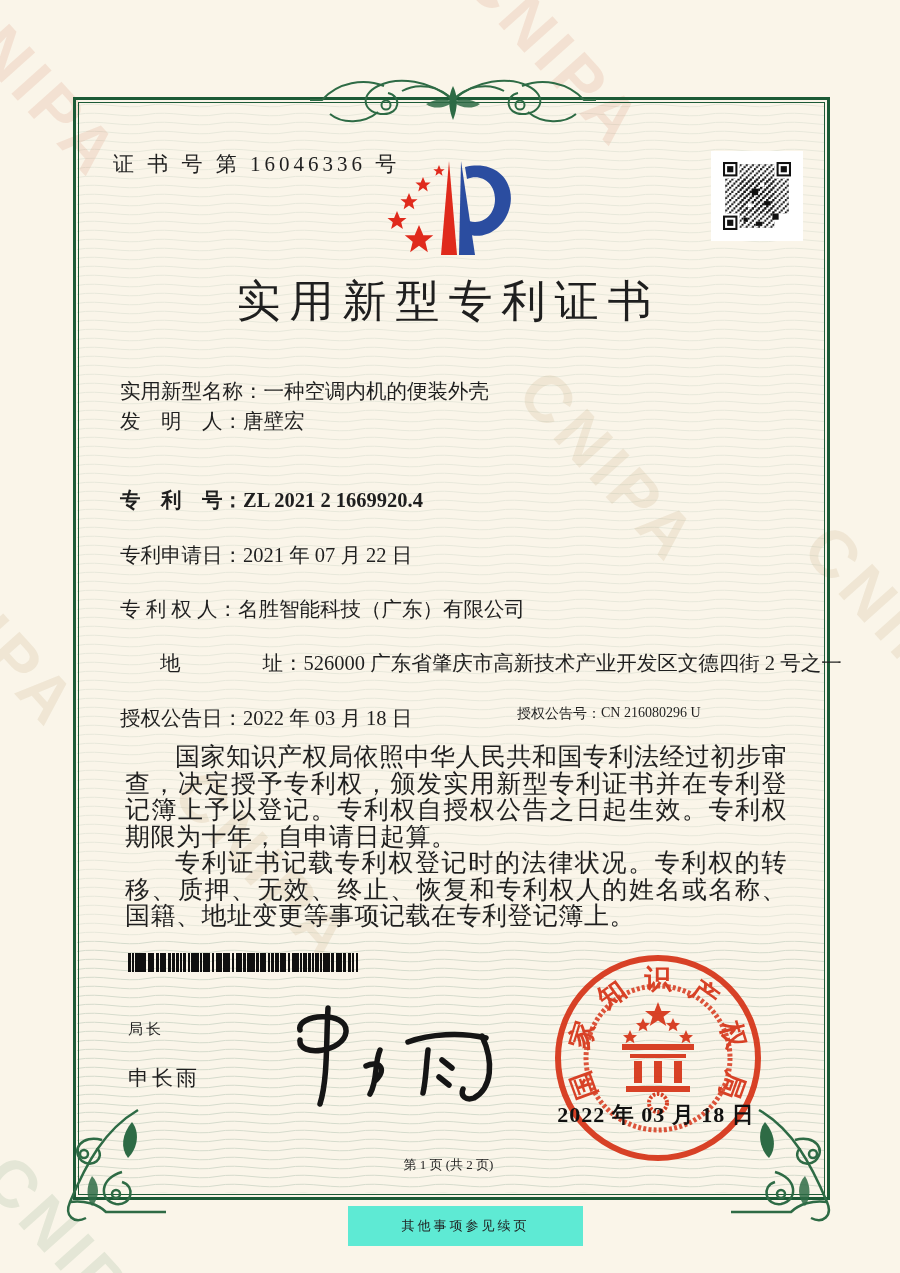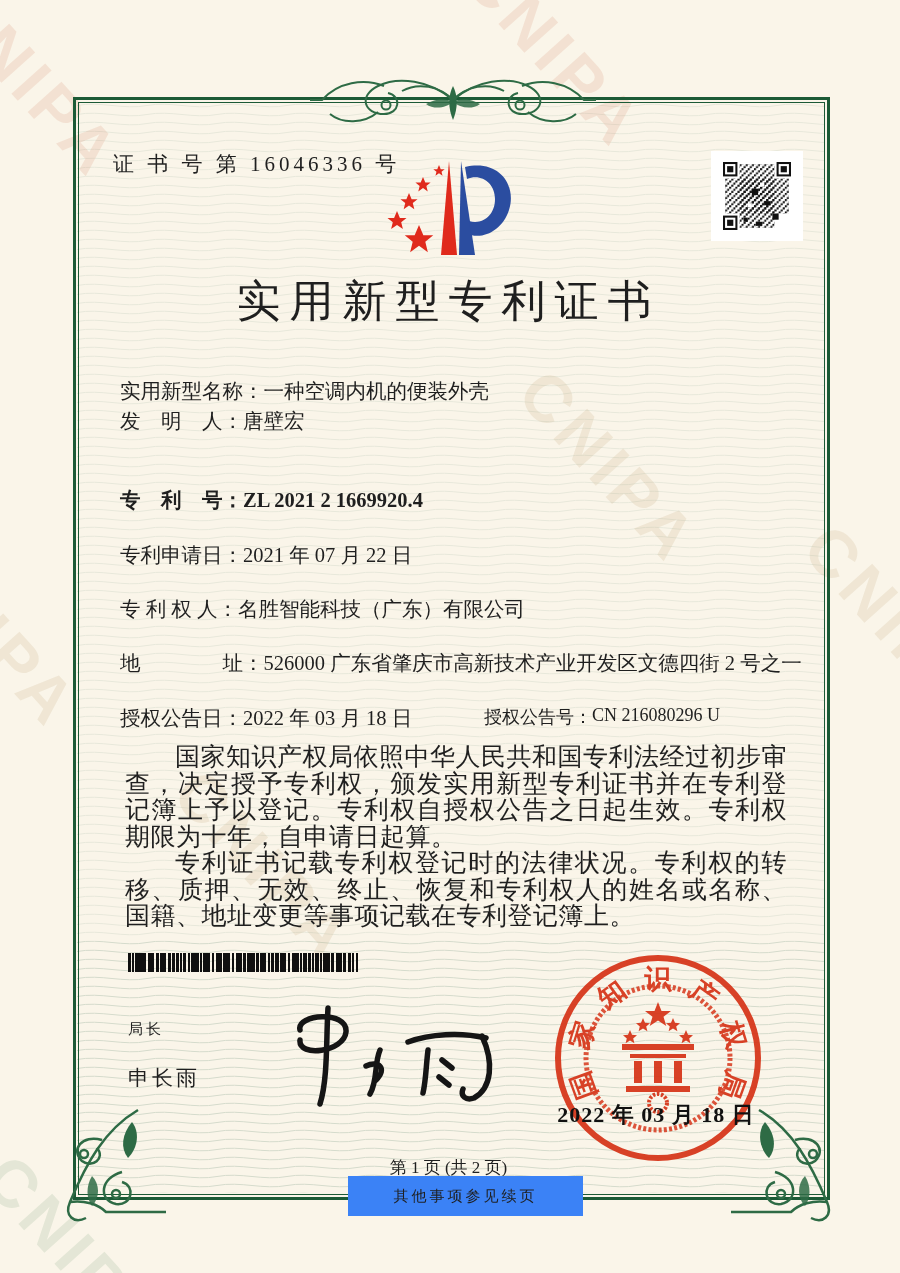--- a/index.html
+++ b/index.html
@@ -28,22 +28,22 @@
   #qr-box{position:absolute;left:711px;top:151px;width:92px;height:90px;background:#ffffff;z-index:4;}
   #qr{position:absolute;left:12px;top:11px;}
   #doc-title{position:absolute;left:73px;top:272px;width:751px;text-align:center;font-size:44px;
              font-weight:400;letter-spacing:9px;z-index:4;}
 
   
   .field-row{position:absolute;left:120px;font-size:20.5px;line-height:27px;z-index:4;white-space:nowrap;}
   .field-label{display:inline-block;}
   .field-value{display:inline-block;white-space:normal;vertical-align:top;max-width:540px;}
   #row-0{top:378px;} #row-1{top:408px;} #row-2{top:487px;font-weight:bold;} #row-3{top:542px;}
-  #row-4{top:596px;} #row-5{top:650px;} #row-6{top:705px;}
-  #grant-no{position:absolute;left:484px;top:705px;font-size:18px;z-index:4;white-space:nowrap;}
+  #row-4{top:596px;} #row-5{top:650px;margin-left:40px;} #row-6{top:705px;}
+  #grant-no{position:absolute;left:517px;top:705px;font-size:14px;z-index:4;white-space:nowrap;}
 
   
   #paragraphs{position:absolute;left:125px;top:744px;width:662px;z-index:4;
               font-size:25px;line-height:26.5px;text-align:justify;letter-spacing:0.5px;}
   #paragraphs p{margin:0;text-indent:2em;}
 
   
   #barcode{position:absolute;left:128px;top:953px;width:230px;height:19px;z-index:4;
     background-image:
       repeating-linear-gradient(90deg,#101010 0 2px,transparent 2px 4px),
@@ -55,23 +55,23 @@
   #officer-title{position:absolute;left:128px;top:1020px;font-size:15px;letter-spacing:3px;z-index:4;}
   #officer-name{position:absolute;left:128px;top:1064px;font-size:21px;letter-spacing:3px;z-index:4;}
   #signature{position:absolute;left:262px;top:1000px;z-index:4;}
 
   
   #seal{position:absolute;left:550px;top:950px;z-index:4;opacity:0.93;}
   #seal-date{position:absolute;left:556px;top:1100px;width:200px;text-align:center;font-size:22px;
              font-weight:bold;letter-spacing:1px;color:#111;z-index:5;}
 
   
-  #page-footer{position:absolute;left:73px;top:1156px;width:751px;text-align:center;font-size:17px;z-index:4;}
-  #note-box{position:absolute;left:348px;top:1176px;width:235px;height:40px;background:#3b82f6;z-index:4;
-            text-align:center;line-height:40px;font-size:15px;letter-spacing:3px;}
+  #page-footer{position:absolute;left:73px;top:1156px;width:751px;text-align:center;font-size:13px;z-index:4;}
+  #note-box{position:absolute;left:348px;top:1206px;width:235px;height:40px;background:#5eead4;z-index:4;
+            text-align:center;line-height:40px;font-size:13px;letter-spacing:3px;}
 </style>
 </head>
 <body>
 
 <div id="page">
 
   <svg id="waves" width="748" height="1092">
     <defs>
       <pattern id="wavep" width="140" height="9" patternUnits="userSpaceOnUse">
         <path d="M0,4.5 C23,0 47,9 70,4.5 C93,0 117,9 140,4.5" fill="none" stroke="#bcc9b8" stroke-width="1"></path>

